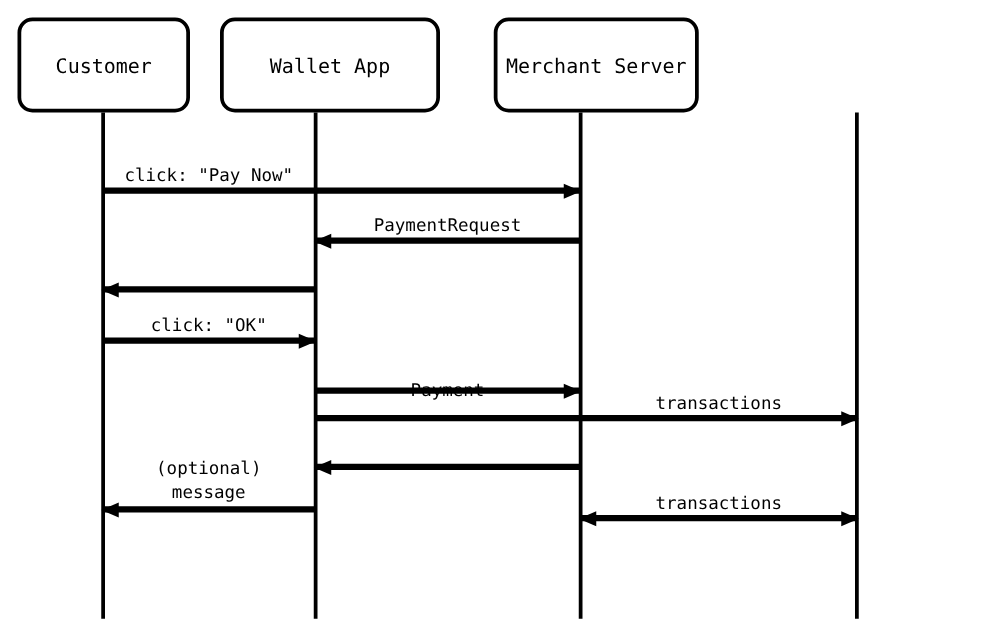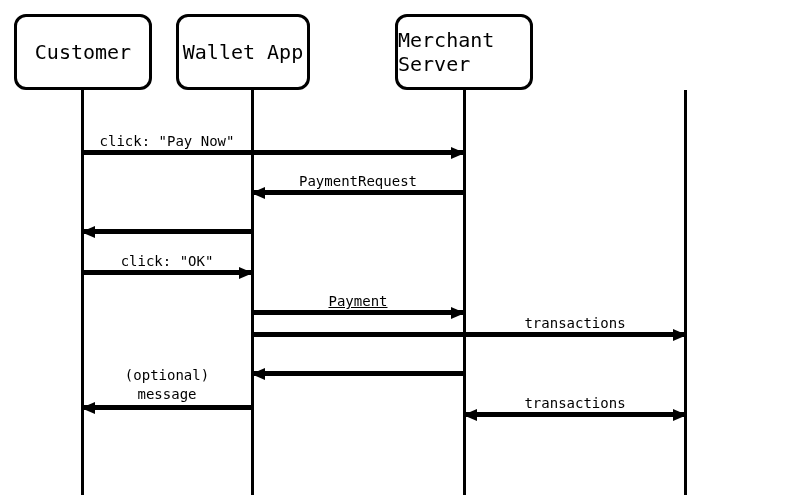--- a/index.html
+++ b/index.html
@@ -20,21 +20,21 @@
     position: absolute;
     top: 14px;
     height: 76px;
     box-sizing: border-box;
     border: 3px solid #000000;
     border-radius: 12px;
     background: #ffffff;
     display: flex;
     align-items: center;
     justify-content: center;
-    font-size: 20px;
+    font-size: 16px;
     z-index: 2;
   }
   .participant-ellipse {
     position: absolute;
     top: 13px;
     height: 78px;
     box-sizing: border-box;
     border: 3px solid #000000;
     border-radius: 50%;
     background: #ffffff;
@@ -89,24 +89,24 @@
   }
 </style>
 </head>
 <body>
 
 <div class="stage">
 
   <div class="participant-box" style="left:14px; width:138px;">
     <span>Customer</span>
   </div>
-  <div class="participant-box" style="left:176px; width:134px;">
+  <div class="participant-box" style="left:176px; width:176px;">
     <span>Wallet App</span>
   </div>
-  <div class="participant-box" style="left:395px; width:138px;">
+  <div class="participant-box" style="left:395px; width:164px;">
     <span>Merchant Server</span>
   </div>
 
   <div class="lifeline" style="left:81px;"></div>
   <div class="lifeline" style="left:251px;"></div>
   <div class="lifeline" style="left:463px;"></div>
   <div class="lifeline" style="left:684px;"></div>
 
   <div class="msg-label" style="left:167px; top:132px;">click: "Pay Now"</div>
   <div class="msg-line" style="left:82px; top:150px; width:382px;">
@@ -120,21 +120,21 @@
 
   <div class="msg-line" style="left:82px; top:229px; width:170px;">
     <span class="head head-left"></span>
   </div>
 
   <div class="msg-label" style="left:167px; top:252px;">click: "OK"</div>
   <div class="msg-line" style="left:82px; top:270px; width:170px;">
     <span class="head head-right"></span>
   </div>
 
-  <div class="msg-label" style="left:358px; top:292px;text-decoration:underline;">Payment</div>
+  <div class="msg-label" style="left:358px; top:304px;">Payment</div>
   <div class="msg-line" style="left:252px; top:310px; width:212px;">
     <span class="head head-right"></span>
   </div>
 
   <div class="msg-label" style="left:575px; top:314px;">transactions</div>
   <div class="msg-line" style="left:252px; top:332px; width:434px;">
     <span class="head head-right"></span>
   </div>
 
   <div class="msg-line" style="left:252px; top:371px; width:212px;">

